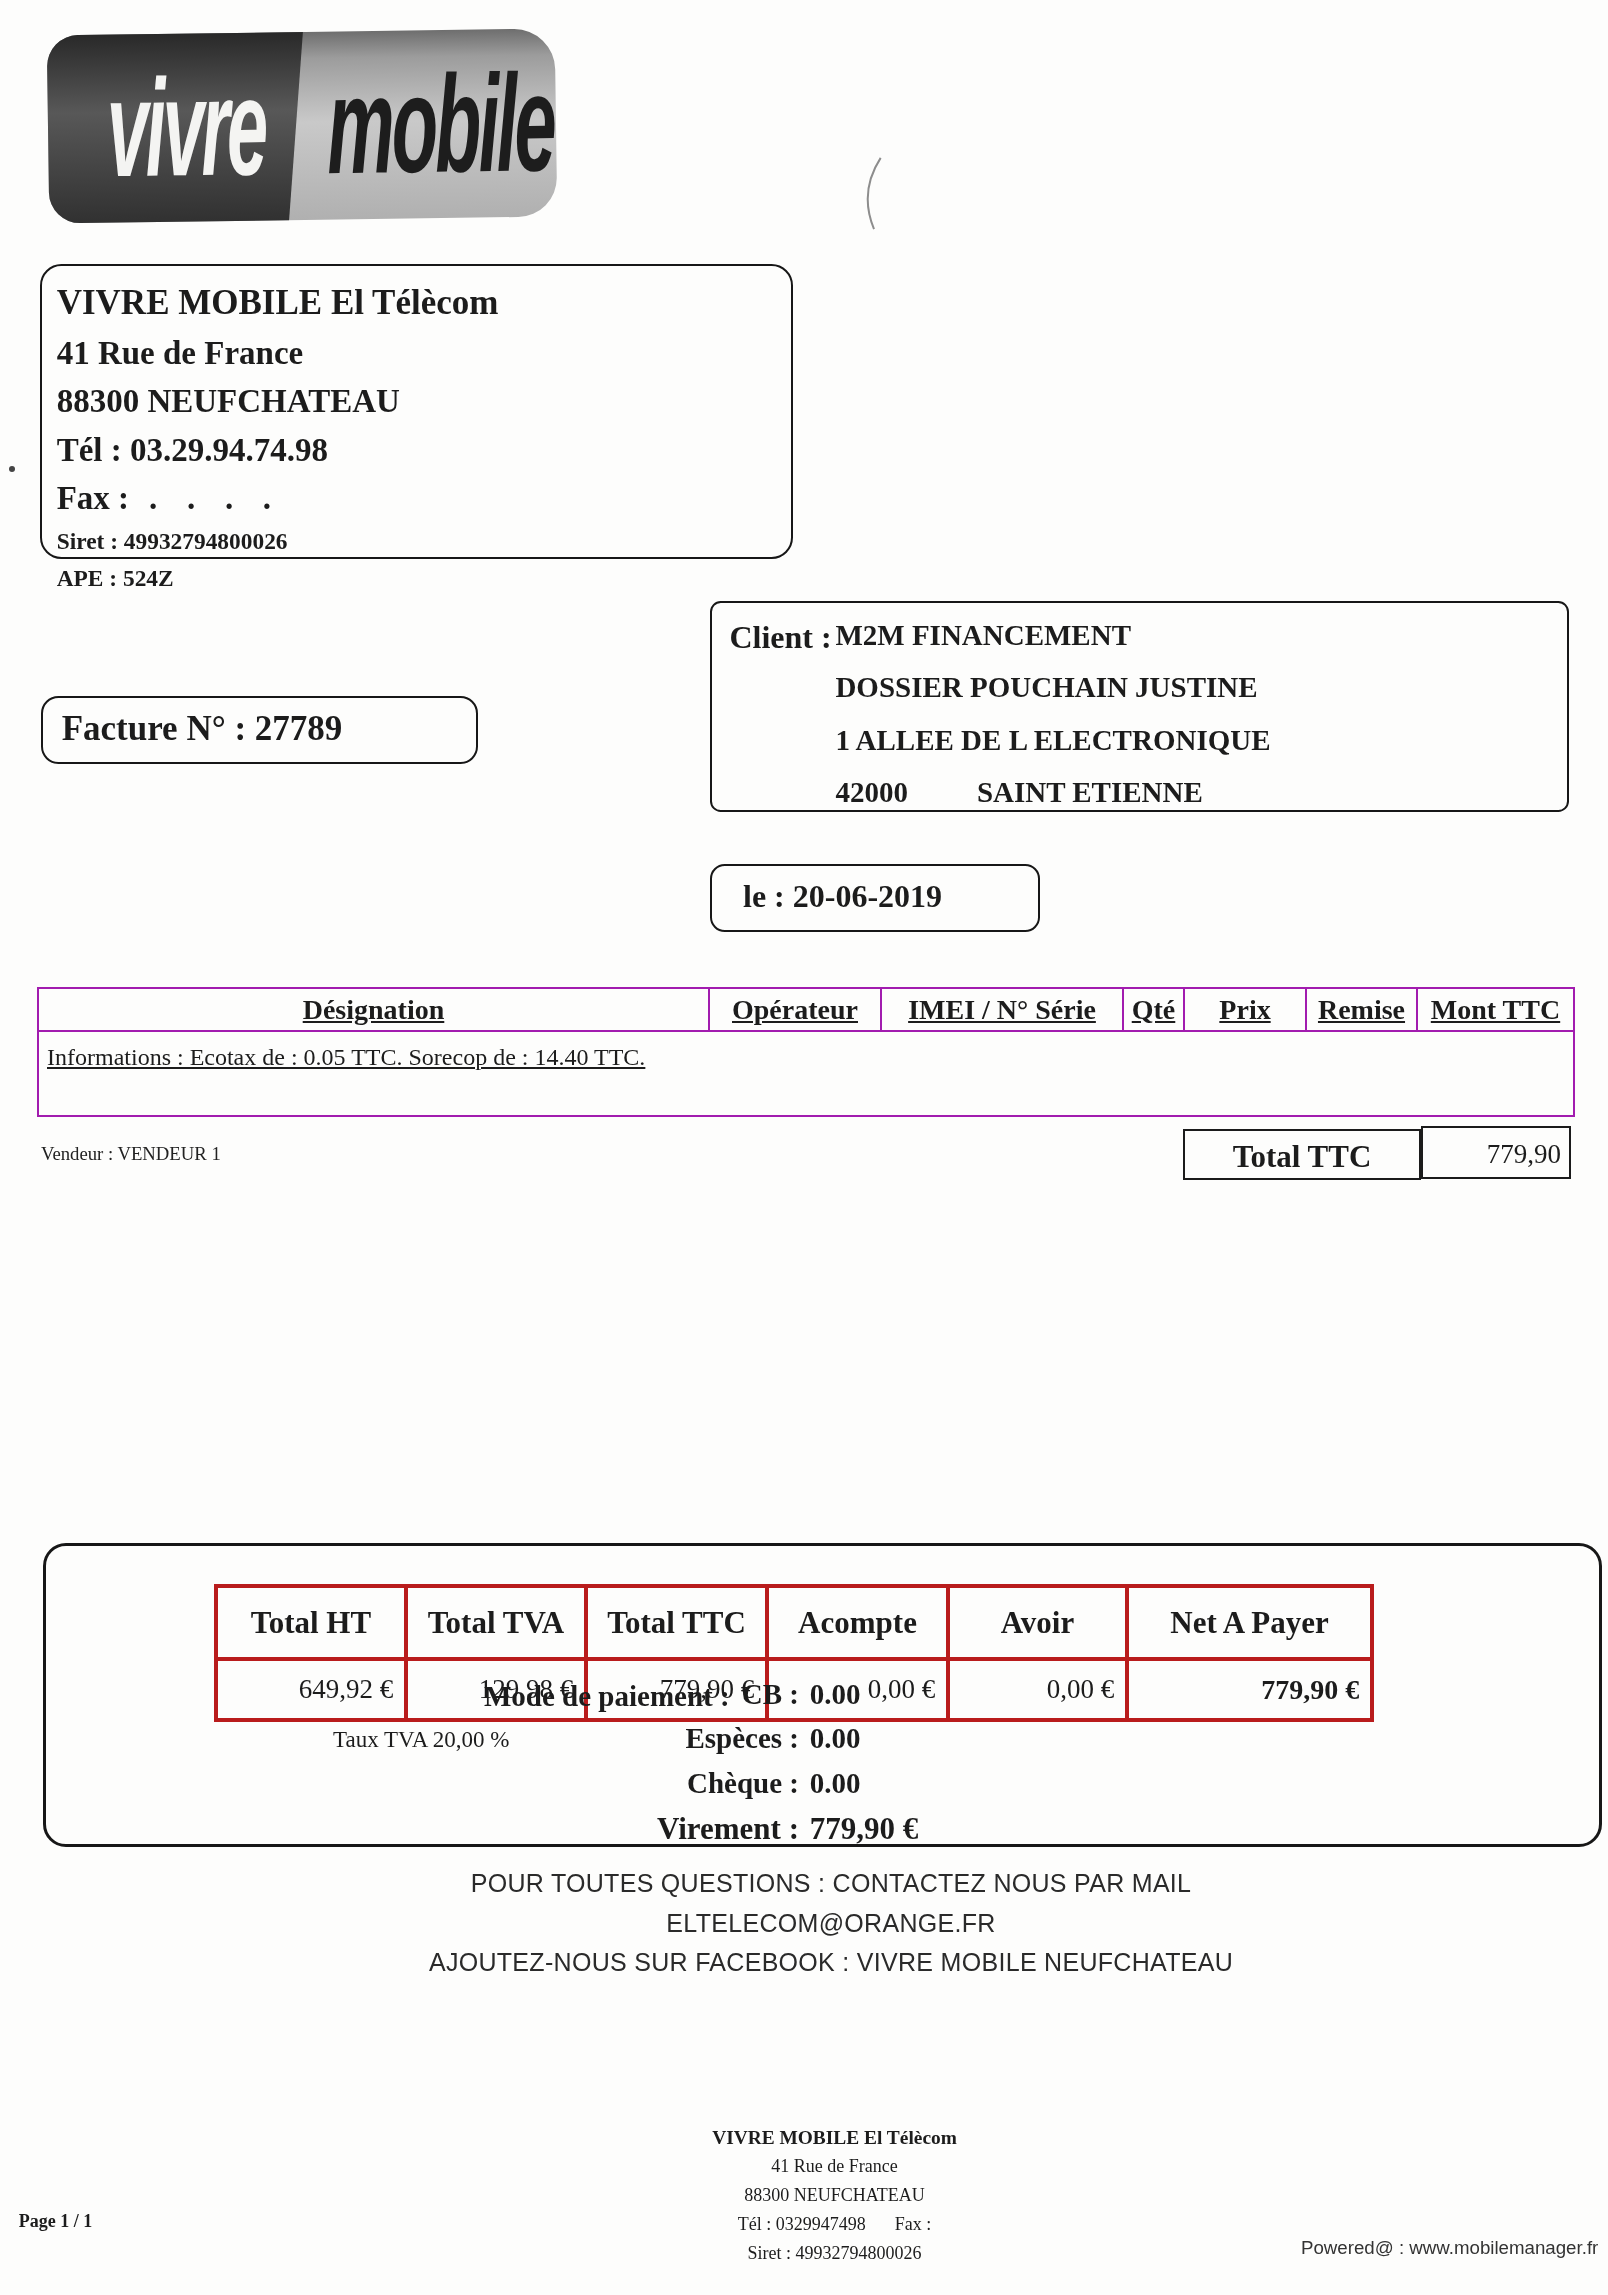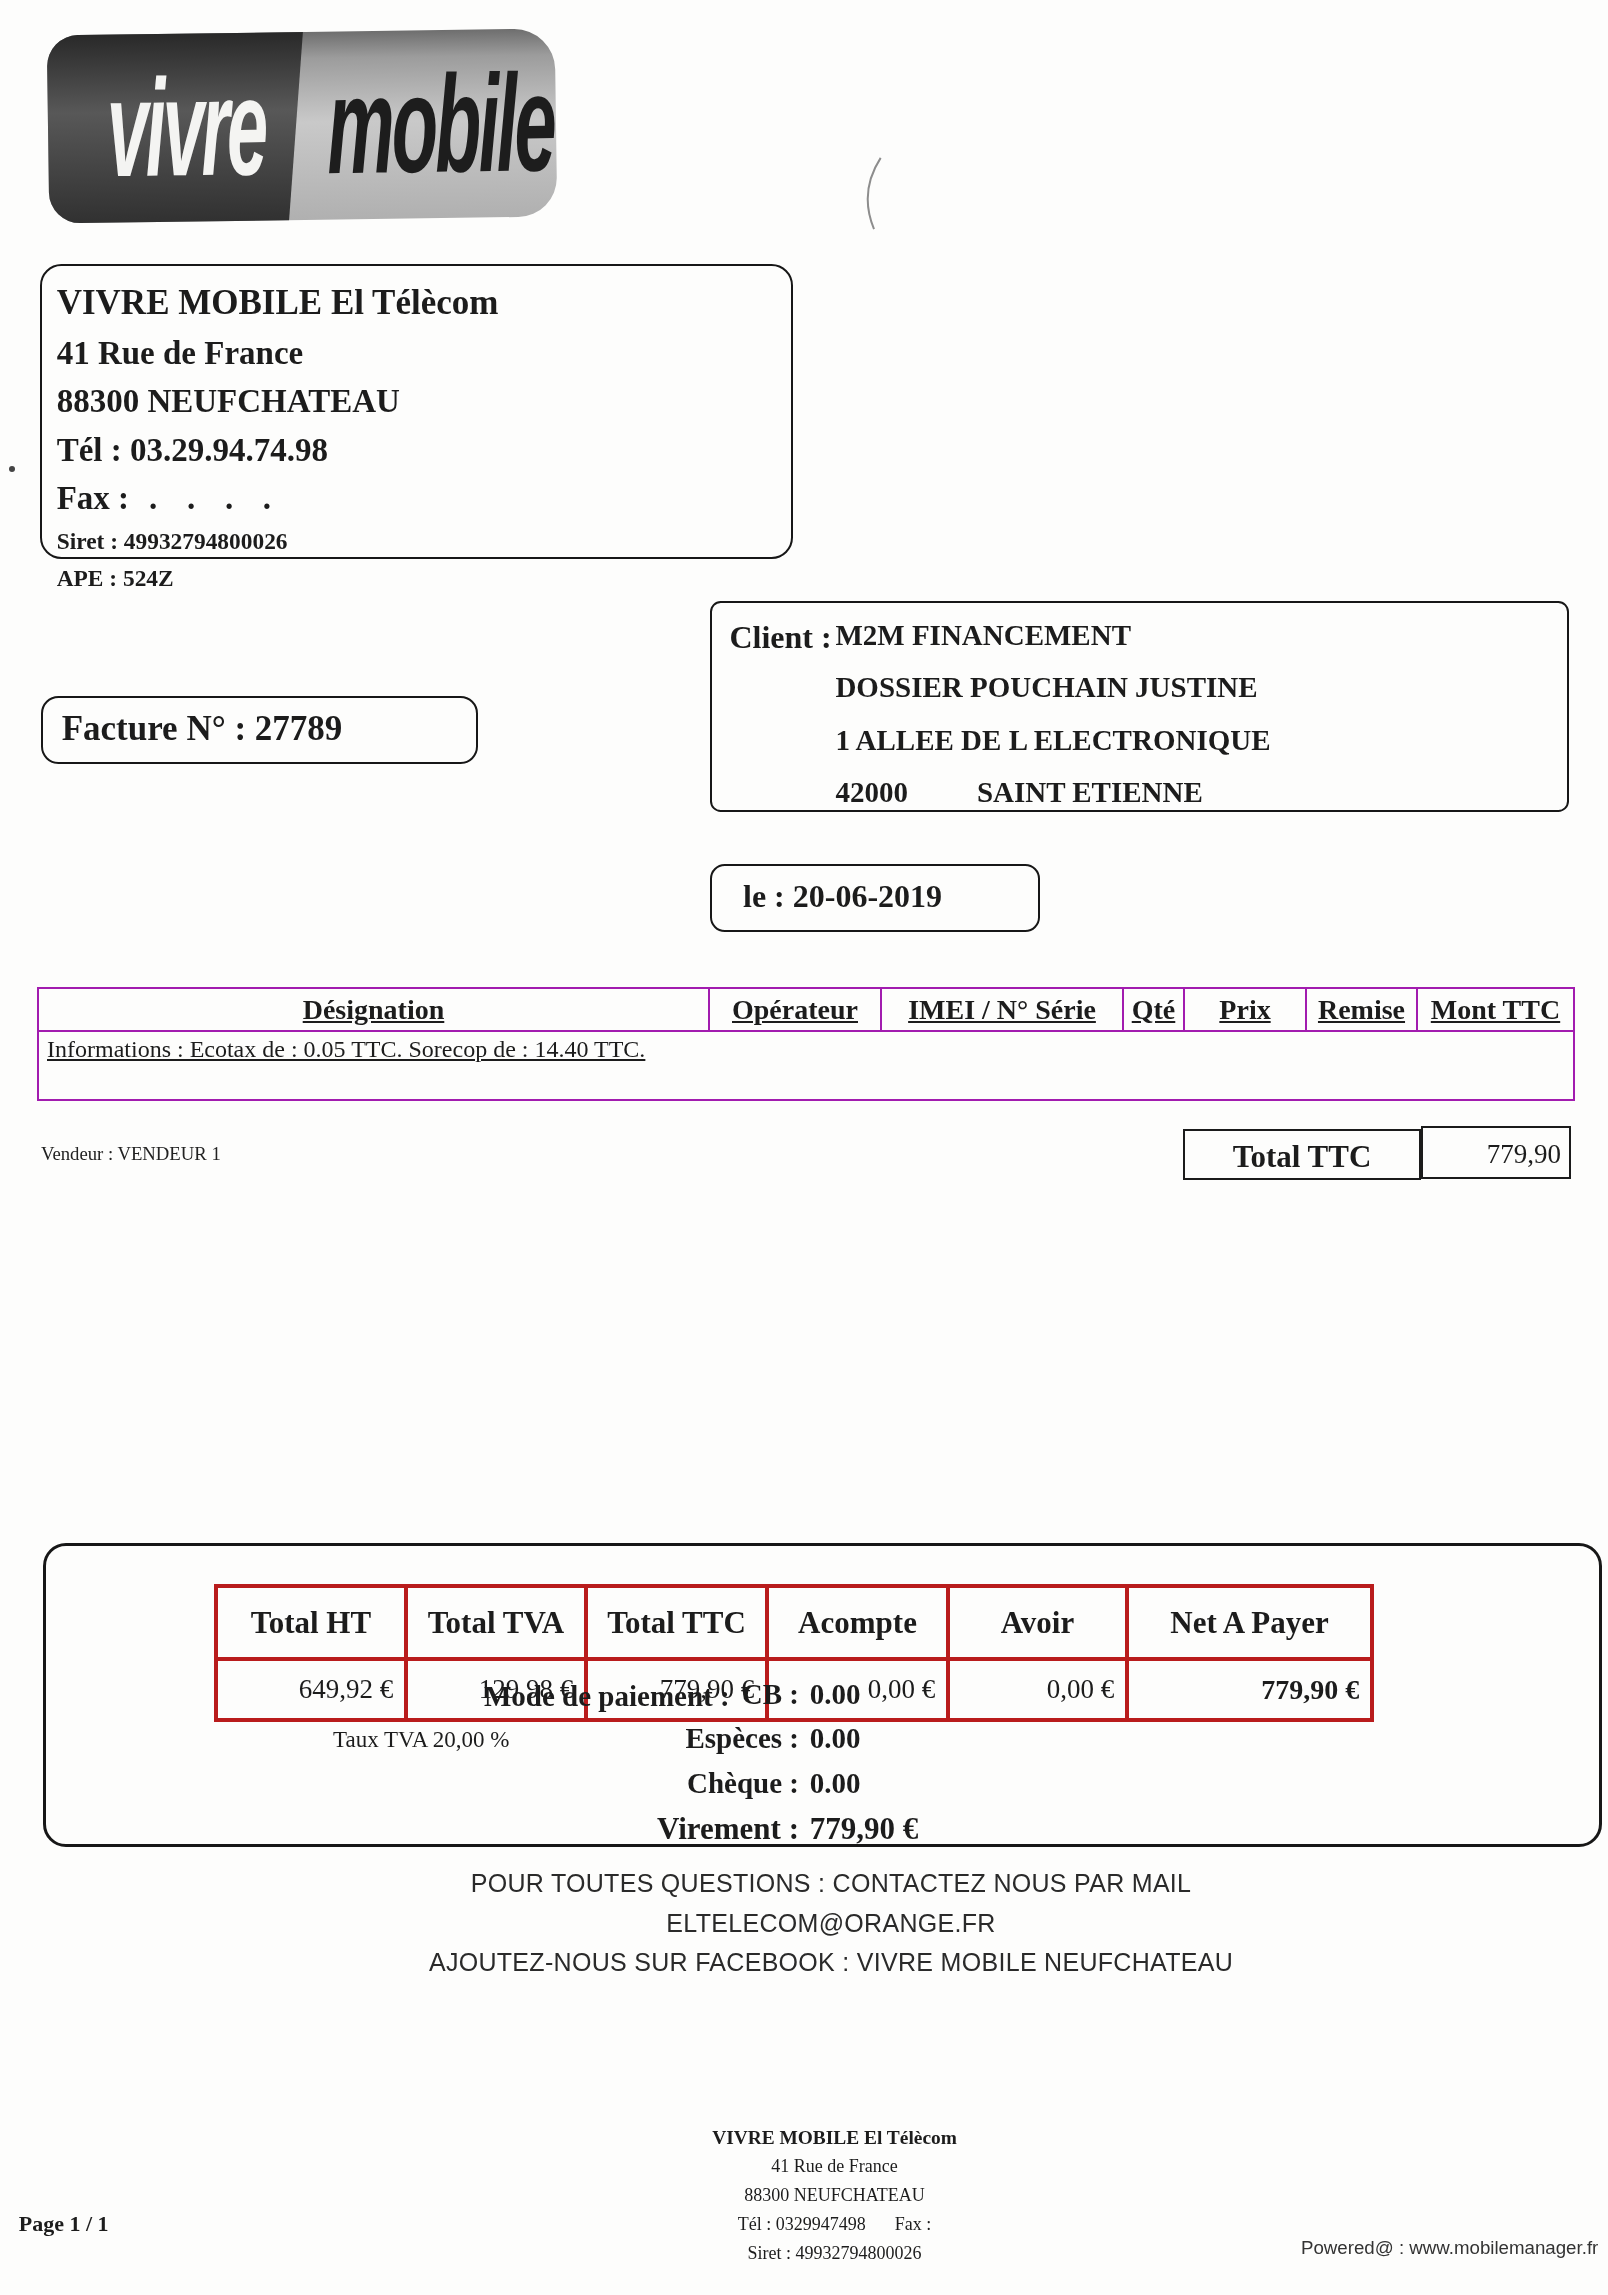--- a/index.html
+++ b/index.html
@@ -53,21 +53,21 @@
   .date-box{left:710px; top:864px; width:326px; height:64px; border-radius:14.7px;}
   .date-box div{font-size:32px; font-weight:bold; line-height:61px; padding-left:31px;}
   
   .items-table{position:absolute; left:37px; top:987px; border-collapse:collapse; table-layout:fixed; width:1536px;}
   .items-table td, .items-table th{border:2px solid #a21caf; overflow:hidden;text-decoration:underline;}
   .items-table th{font-size:28px; font-weight:bold; text-align:center; height:41px; padding:0 2.7px;}
   .items-table td{font-size:24px; height:35px; padding:0 4px;}
   .td-left{text-align:left; padding-left:5.3px !important;}
   .td-center{text-align:center;}
   .td-right{text-align:right; padding-right:9.4px !important;}
-  .items-table .info-cell{height:59px; vertical-align:top; text-align:left; padding:4px 8px; font-size:24px;}
+  .items-table .info-cell{height:59px; vertical-align:top; text-align:left; padding:12px 8px; font-size:24px;}
   .vendeur{position:absolute; left:41px; top:1143px; font-size:18.7px; color:#222;}
   .totttc-label{position:absolute; left:1183px; top:1129px; width:238px; height:51px; border:2px solid #1b1b1b; font-size:31px; font-weight:bold; text-align:center; line-height:51px; box-sizing:border-box;}
   .totttc-value{position:absolute; left:1421px; top:1126px; width:150px; height:53px; border:2px solid #1b1b1b; font-size:27px; text-align:right; line-height:53px; padding-right:8px; box-sizing:border-box;}
   
   .summary-box{left:43px; top:1543px; width:1553px; height:298px; border-radius:23px; border-width:3.3px;}
   .totals-table{position:absolute; left:214px; top:1584px; border-collapse:collapse; table-layout:fixed; width:1157px;}
   .totals-table th, .totals-table td{border:4px solid #b91c1c;}
   .totals-table th{font-size:31px; font-weight:bold; text-align:center; height:67px;}
   .totals-table td{font-size:27px; text-align:right; height:55px; padding-right:10.7px;}
   .totals-table td.net{font-weight:bold; font-size:28px;}
@@ -83,21 +83,21 @@
   .contact{position:absolute; left:0; top:1869px; width:1609px; text-align:center; padding-left:53px; box-sizing:border-box;
            font-family:"Liberation Sans", sans-serif; color:#2a2a2a;}
   .contact div{font-size:25px; letter-spacing:0.3px;}
   .contact .c1{margin-bottom:11.4px;}
   .contact .c2{margin-bottom:10px;}
   
   .footer{position:absolute; left:0; top:2123px; width:1609px; text-align:center; padding-left:60px; box-sizing:border-box;}
   .footer div{font-size:18px; line-height:29px;}
   .footer .fname{font-size:19.4px; font-weight:bold;}
   .fax-gap{display:inline-block; width:29px;}
-  .page-num{position:absolute; left:18.7px; top:2211px; font-size:22px; font-weight:bold;}
+  .page-num{position:absolute; left:18.7px; top:2211px; font-size:18px; font-weight:bold;}
   .powered{position:absolute; right:10.7px; top:2237px; font-size:18.7px; font-family:"Liberation Sans", sans-serif; color:#333;}
 </style>
 </head>
 <body>
 
 <div class="page">
 
   <div class="logo">
     <div class="logo-left"></div>
     <div class="logo-word logo-vivre">vivre</div>

